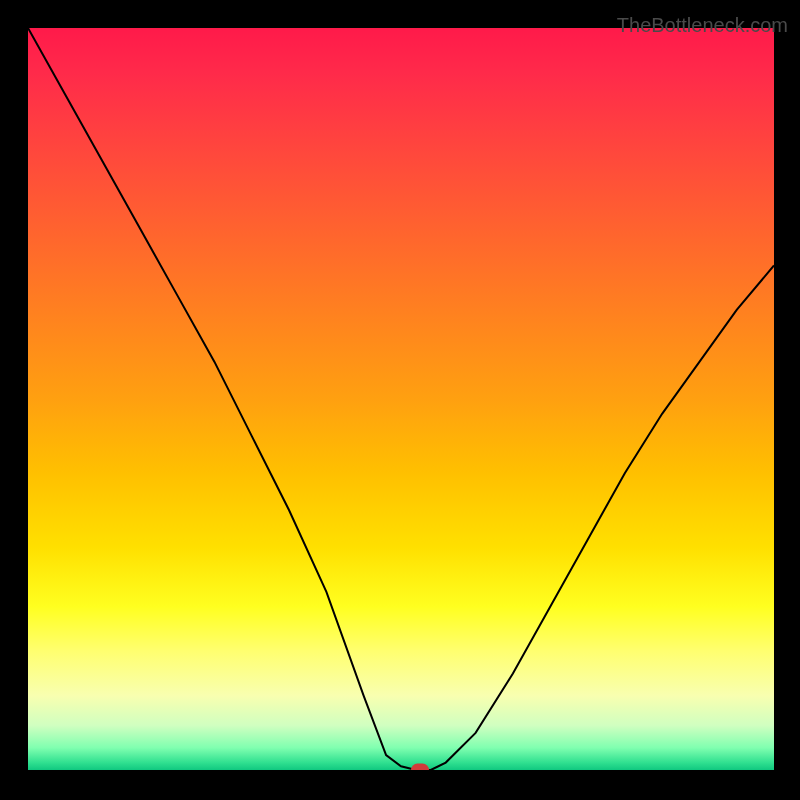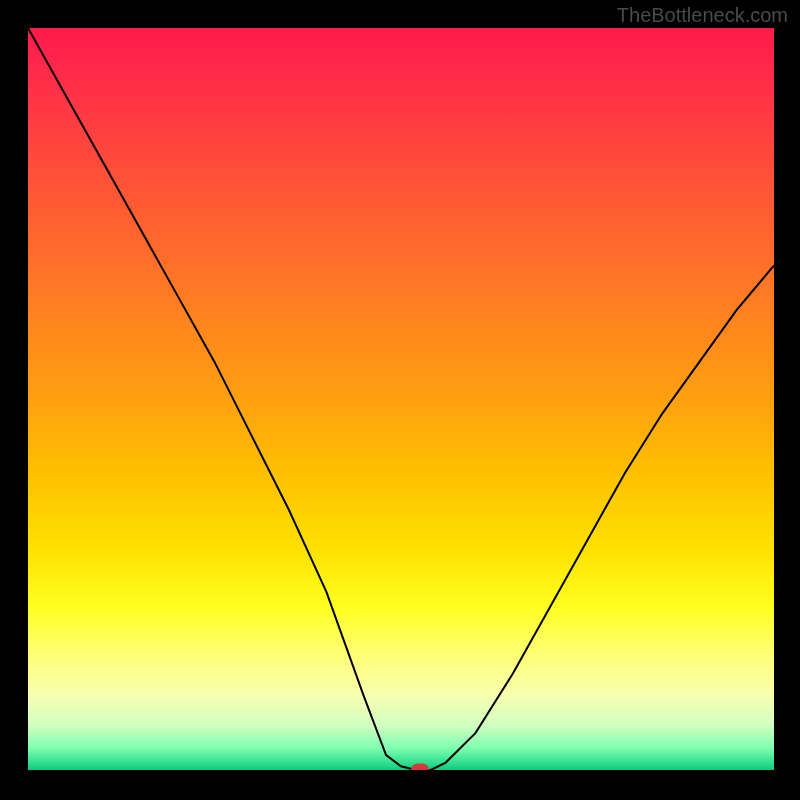--- a/index.html
+++ b/index.html
@@ -12,21 +12,21 @@
     overflow: hidden;
   }
   .frame {
     position: relative;
     width: 800px;
     height: 800px;
     background: #000;
   }
   .watermark {
     position: absolute;
-    top: 4px;
+    top: 14px;
     right: 12px;
     color: #4a4a4a;
     font-size: 20px;
     font-weight: 500;
     z-index: 10;
   }
   .plot-area {
     position: absolute;
     left: 28px;
     top: 28px;

